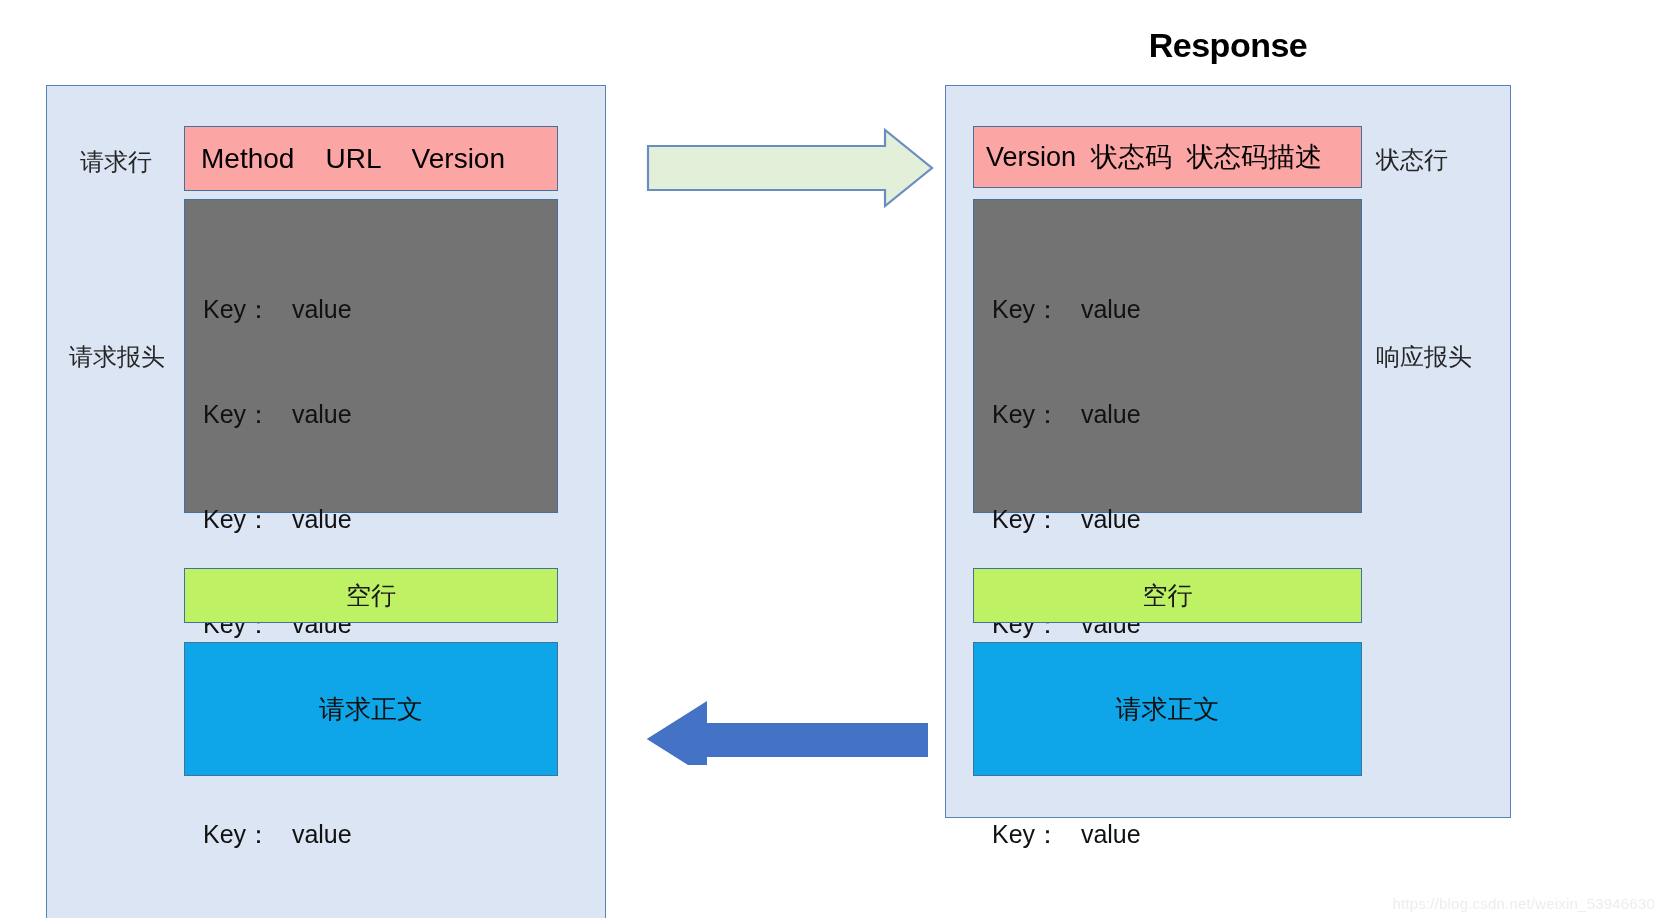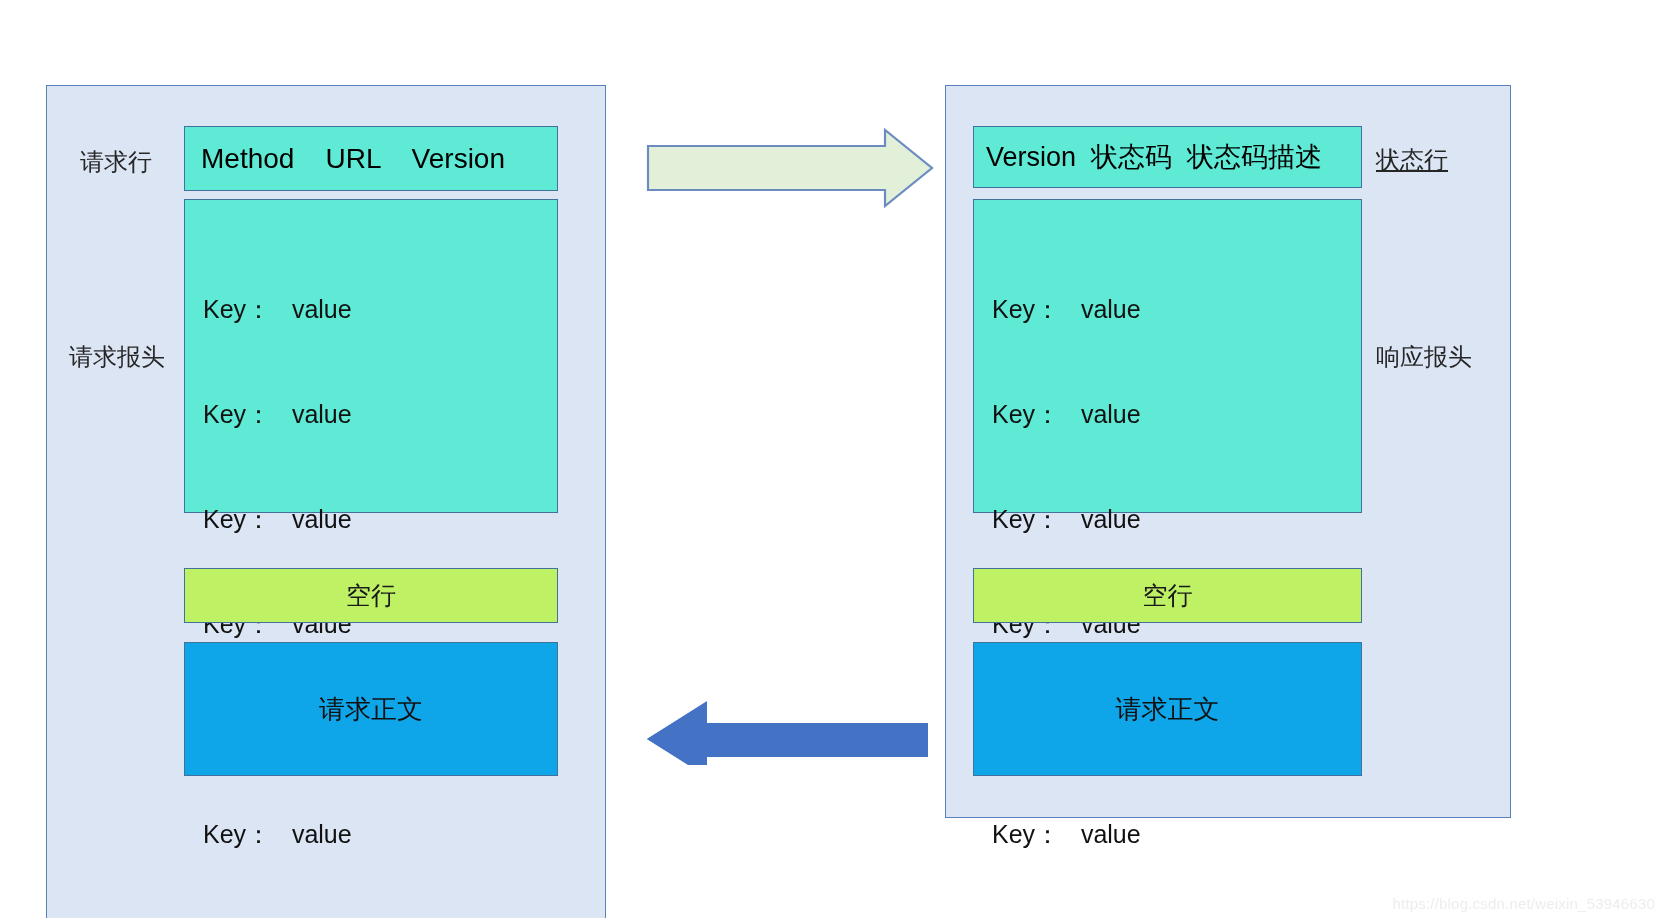--- a/index.html
+++ b/index.html
@@ -37,22 +37,22 @@
 
   
   .box{
     position:absolute;
     box-sizing:border-box;
     border:1px solid #41719c;
     display:flex;
     align-items:center;
     color:#111111;
   }
-  .box-line{ background:#5eead4; }
-  .box-headers{ background:#5eead4; align-items:flex-start; }
+  .box-line{ background:#fca5a5; }
+  .box-headers{ background:#737373; align-items:flex-start; }
   .box-blank{ background:#bef264; justify-content:center; }
   .box-body{ background:#0ea5e9; justify-content:center; }
 
   
   #req-line   {left:137px;top:40px;width:374px;height:65px;}
   #req-headers{left:137px;top:113px;width:374px;height:314px;}
   #req-blank  {left:137px;top:482px;width:374px;height:55px;}
   #req-body   {left:137px;top:556px;width:374px;height:134px;}
 
   
@@ -84,21 +84,21 @@
 
   
   .side-label{
     position:absolute;
     font-size:24px;
     color:#262626;
     white-space:nowrap;
   }
   #lbl-req-line{left:33px;top:60px;}
   #lbl-req-headers{left:22px;top:255px;}
-  #lbl-res-line{left:430px;top:58px;text-decoration:underline;}
+  #lbl-res-line{left:430px;top:58px;}
   #lbl-res-headers{left:430px;top:255px;}
 
   
   .arrow-svg{position:absolute;}
   #arrow-request{left:640px;top:128px;width:300px;height:80px;}
   #arrow-response{left:645px;top:695px;width:285px;height:70px;}
 
   
   #watermark{
     position:absolute;
@@ -109,20 +109,21 @@
     letter-spacing:0.2px;
     font-family:"Liberation Sans","DejaVu Sans",sans-serif;
   }
 </style>
 </head>
 <body>
 
 <div class="stage">
 
 
+  <div class="title" id="title-response">Response</div>
 
   <div class="panel" id="panel-request">
 
     <div class="side-label" id="lbl-req-line">请求行</div>
 
     <div class="side-label" id="lbl-req-headers">请求报头</div>
 
     <div class="box box-line" id="req-line">
       <span class="line-text">Method    URL    Version</span>
     </div>

